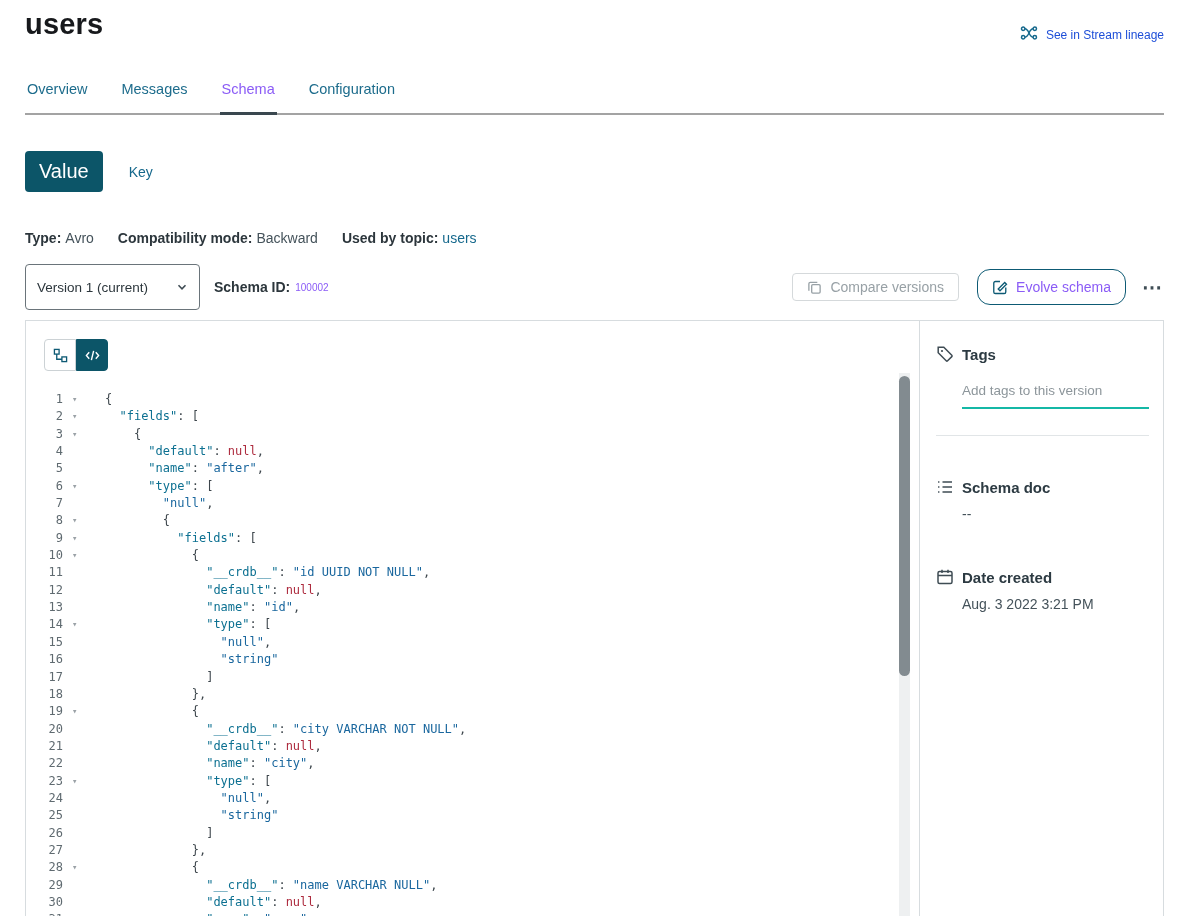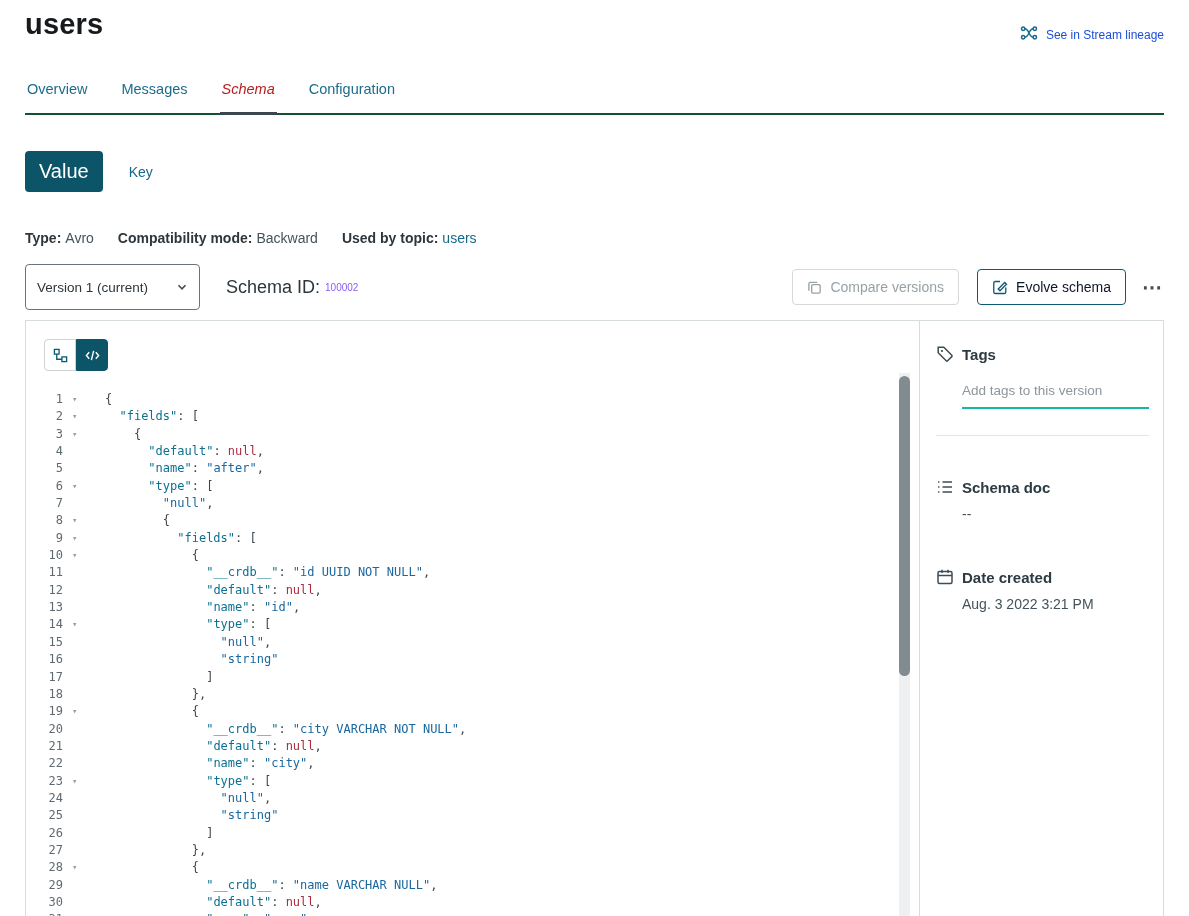--- a/index.html
+++ b/index.html
@@ -6,50 +6,50 @@
   html,body { width:1189px; height:916px; overflow:hidden; background:#ffffff;
               font-family:"Liberation Sans", sans-serif; color:#2c363c; }
   .page { position:relative; width:1189px; height:916px; padding:0 25px; }
 
   
   .title { margin-top:8px; font-size:29px; font-weight:700; color:#17191c; letter-spacing:.2px; }
   .lineage-link { position:absolute; top:16px; right:25px; display:flex; align-items:flex-end;
                   gap:8px; color:#1d4ed8; font-size:12px; font-weight:500; cursor:pointer; }
 
   
-  .tabs { display:flex; gap:30px; margin-top:32px; border-bottom:2px solid #14532d; }
+  .tabs { display:flex; gap:30px; margin-top:32px; border-bottom:2px solid #a3a3a3; }
   .tab { padding:8px 2px 15px; font-size:14.5px; color:#1d6c8c; cursor:pointer; }
-  .tab.active { color:#b91c1c; font-weight:500; border-bottom:3px solid #3a474f; margin-bottom:-2px;font-style:italic; }
+  .tab.active { color:#8b5cf6; font-weight:500; border-bottom:3px solid #3a474f; margin-bottom:-2px; }
 
   
   .seg { margin-top:36px; display:flex; align-items:center; }
   .btn-value { background:#0c5568; color:#fff; border:none; border-radius:4px;
                padding:9px 14px; font-size:20px; cursor:pointer; font-family:inherit; }
   .btn-key { background:none; border:none; color:#15688c; font-size:14px; padding:9px 14px;
              margin-left:12px; cursor:pointer; font-family:inherit; }
 
   
   .meta-row { margin-top:38px; font-size:14px; display:flex; align-items:center; gap:24px; }
   .meta-label { font-weight:700; color:#2c363c; }
   .meta-value { color:#44525a; margin-left:4px; }
   .meta-link { color:#15688c; margin-left:4px; cursor:pointer; }
 
   
   .version-row { margin-top:18px; display:flex; align-items:center; }
   .version-select { width:175px; height:46px; border:1px solid #6a747a; border-radius:4px;
                     display:flex; align-items:center; justify-content:space-between;
                     padding:0 11px; font-size:13.5px; color:#2c363c; cursor:pointer; background:#fff; }
-  .schema-id-label { margin-left:26px; font-weight:400; font-size:18px; }
+  .schema-id-label { margin-left:14px; font-weight:700; font-size:14px; }
   .schema-id-value { margin-left:5px; font-size:10px; color:#8b5cf6; }
   .spacer { flex:1; }
-  .btn-compare { height:36px; display:flex; align-items:center; gap:8px; padding:0 14px;
+  .btn-compare { height:28px; display:flex; align-items:center; gap:8px; padding:0 14px;
                  background:#fff; border:1px solid #d5d9db; border-radius:4px; color:#98a1a6;
                  font-size:14px; cursor:default; font-family:inherit; }
   .btn-evolve { height:36px; display:flex; align-items:center; gap:8px; padding:0 14px; margin-left:18px;
-                background:#fff; border:1px solid #0d5a74; border-radius:4px; color:#0f172a;
+                background:#fff; border:1px solid #0d5a74; border-radius:13px; color:#8b5cf6;
                 font-size:14px; font-weight:500; cursor:pointer; font-family:inherit; }
   .btn-more { margin-left:16px; background:none; border:none; color:#3f4d55; font-size:20px;
               font-weight:700; letter-spacing:2px; cursor:pointer; line-height:1; font-family:inherit; }
 
   
   .panel { margin-top:10px; display:flex; border:1px solid #d7dcdf; height:780px; background:#fff; }
   .editor { position:relative; flex:1; min-width:0; }
   .editor-toolbar { display:flex; margin:18px 0 0 18px; }
   .tool-btn { width:32px; height:32px; display:flex; align-items:center; justify-content:center;
               background:#fff; border:1px solid #ccd2d5; cursor:pointer; }

